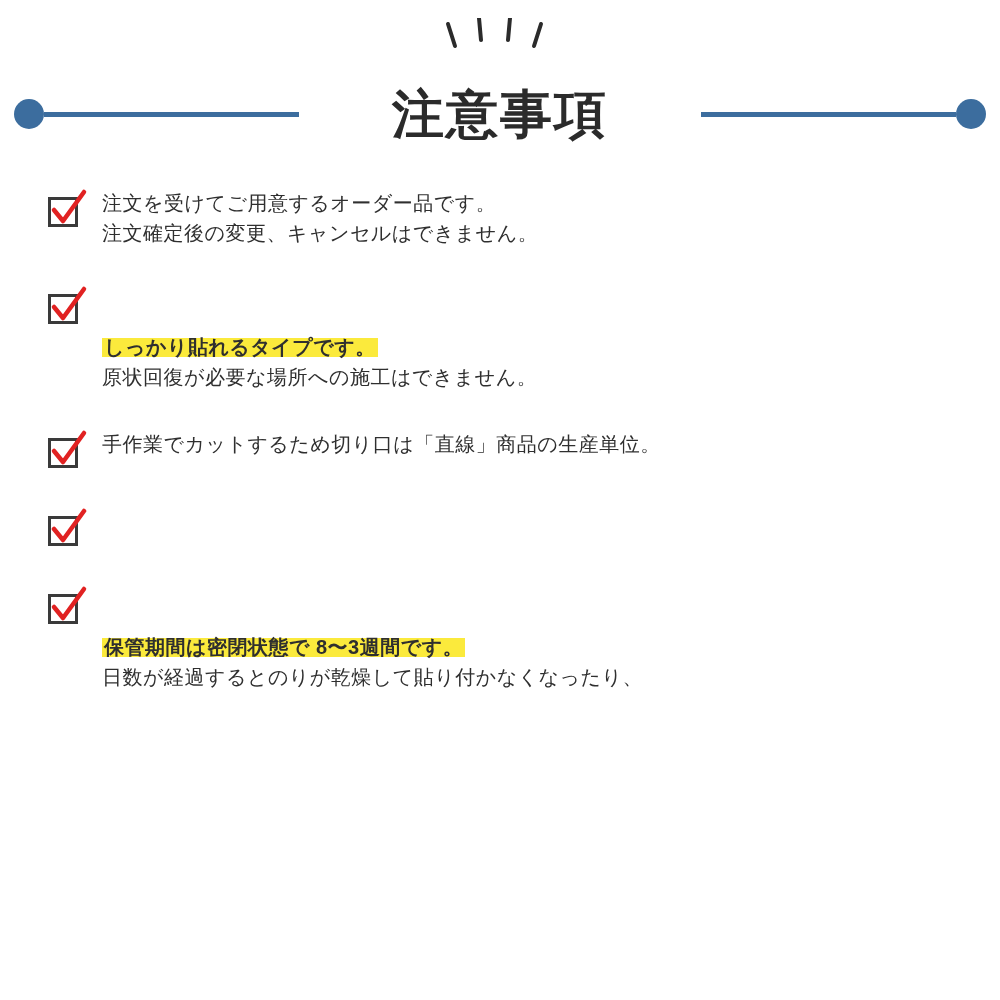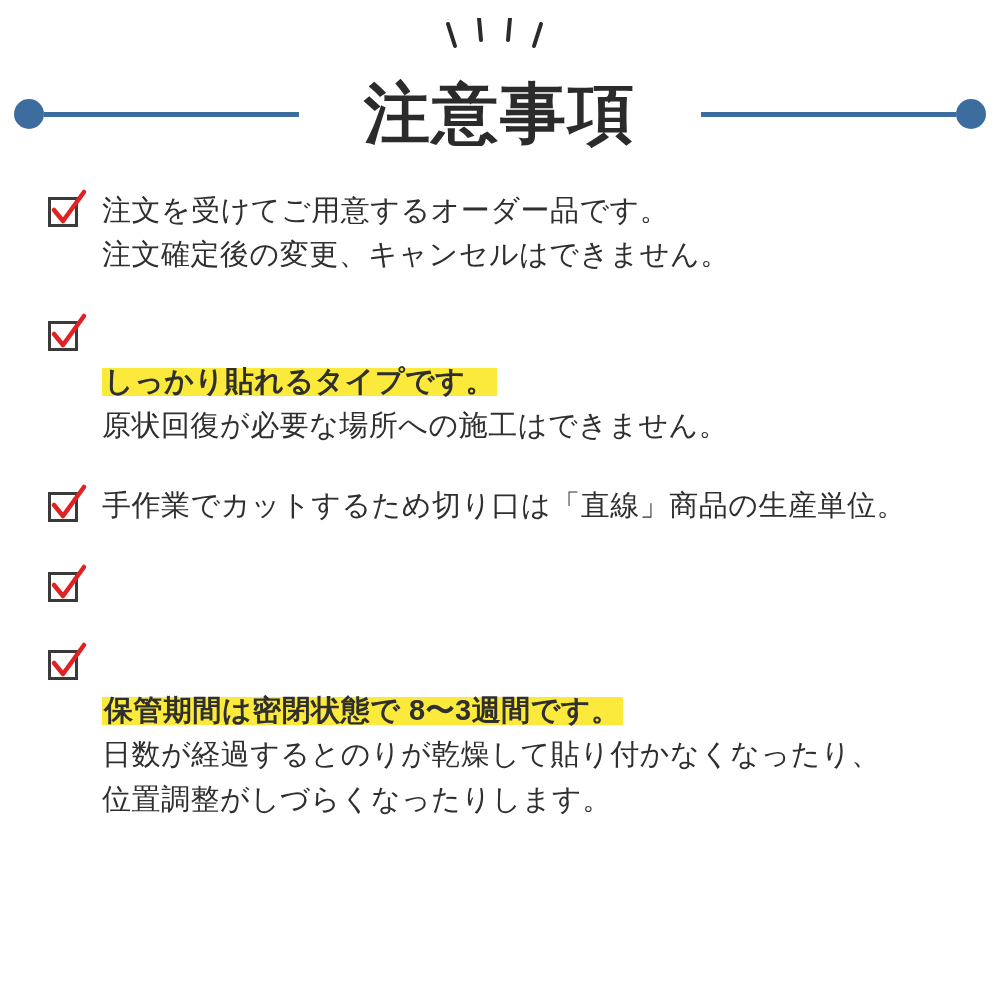--- a/index.html
+++ b/index.html
@@ -68,21 +68,21 @@
   .title-wrap {
     flex: 1 1 auto;
     text-align: center;
     display: flex;
     align-items: center;
     justify-content: center;
   }
 
   .title {
     font-family: "DejaVu Sans", "Liberation Sans", sans-serif;
-    font-size: 66px;
+    font-size: 52px;
     font-weight: bold;
     letter-spacing: 2px;
     color: #2b2b2b;
     line-height: 1;
     white-space: nowrap;
   }
 
   
   .list {
     position: absolute;
@@ -121,21 +121,21 @@
     top: -6px;
     width: 44px;
     height: 44px;
   }
 
   .lines {
     flex: 1 1 auto;
   }
 
   .line {
-    font-size: 29px;
+    font-size: 20px;
     line-height: 1.52;
     color: #2f2f2f;
     white-space: nowrap;
     letter-spacing: 0.5px;
   }
 
   .line.bold {
     font-weight: bold;
     margin-top: 47px;
   }
@@ -224,18 +224,17 @@
     <div class="item">
       <div class="check">
         <div class="box"></div>
         <svg viewBox="0 0 44 44">
           <polyline points="8,22 17,33 38,4" fill="none" stroke="#e12222" stroke-width="4.5" stroke-linecap="round" stroke-linejoin="round"></polyline>
         </svg>
       </div>
       <div class="lines">
         <div class="line bold"><span class="hl">保管期間は密閉状態で 8〜3週間です。</span></div>
         <div class="line">日数が経過するとのりが乾燥して貼り付かなくなったり、</div>
-        <div class="line">位置調整がしづらくなったりします。</div>
       </div>
     </div>
 
   </div>
 </div>
 
 </body></html>

